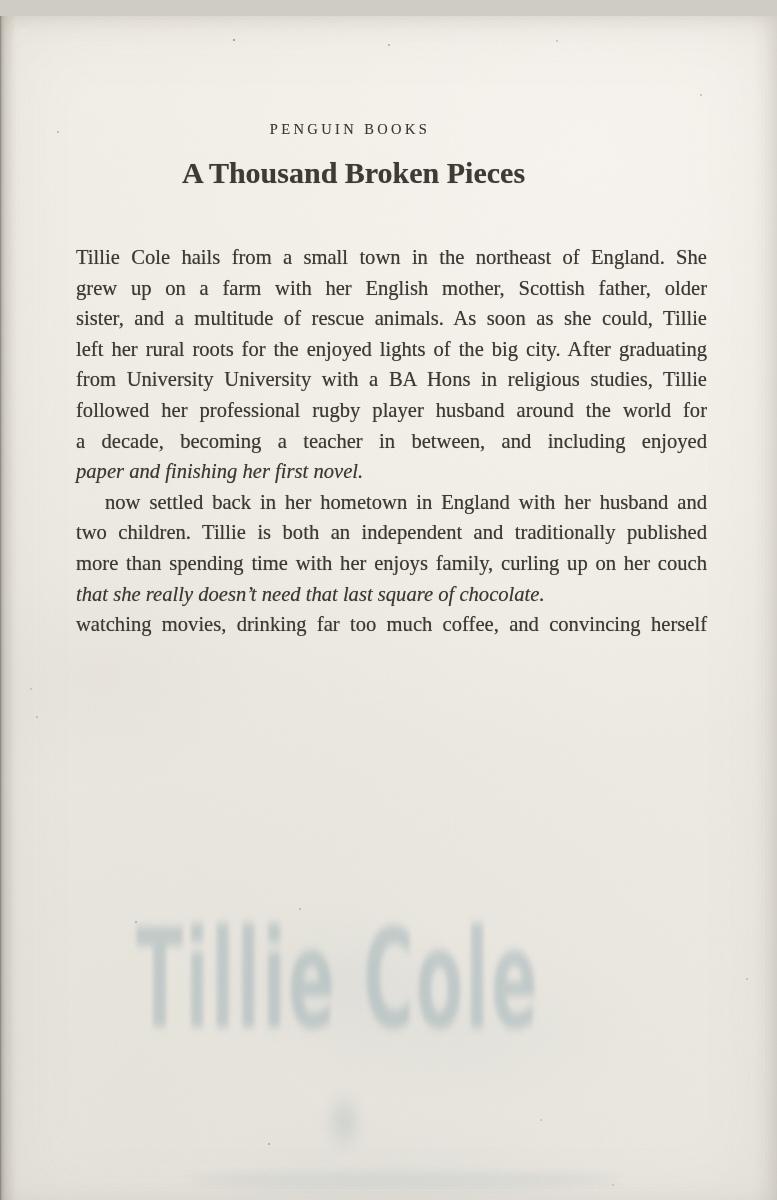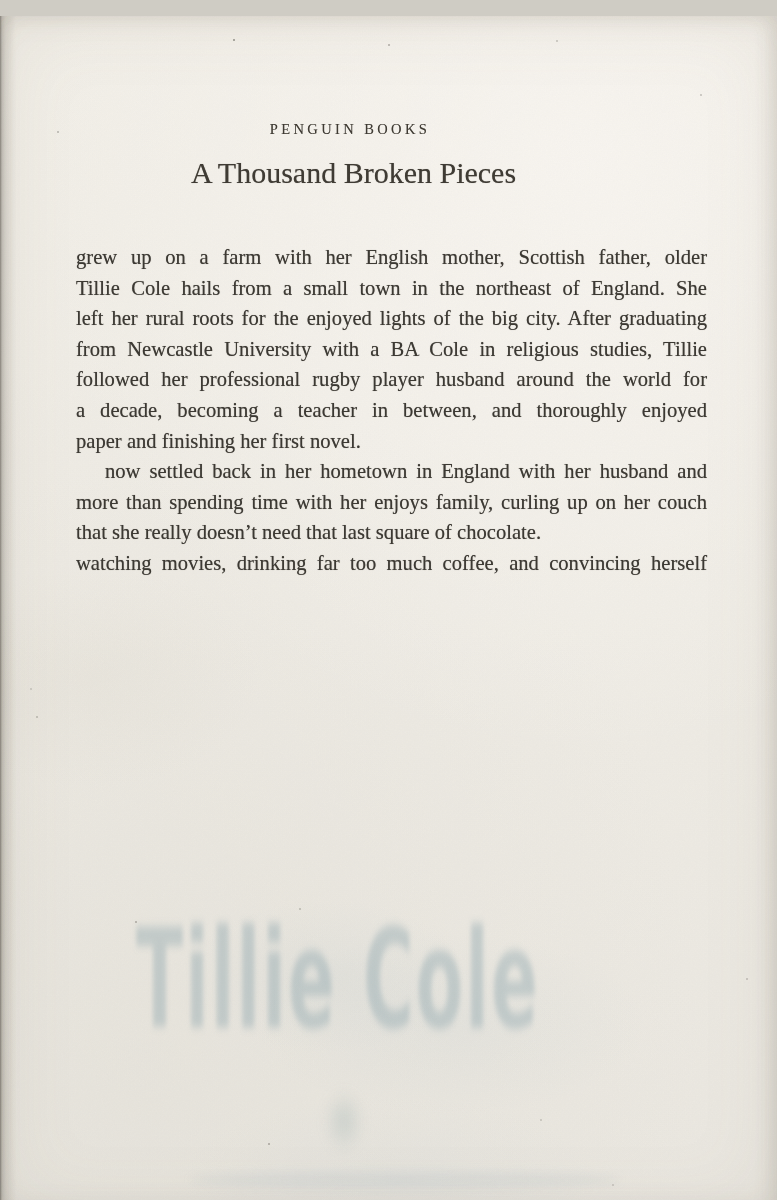--- a/index.html
+++ b/index.html
@@ -38,40 +38,40 @@
     line-height: 1;
     color: var(--heading-ink, #46423a);
     text-shadow: 0 0 0.6px rgba(70,66,58,0.5);
   }
 
   .title {
     position: absolute;
     top: 142px; left: 0; right: 70px;
     margin: 0;
     text-align: center;
-    font-weight: normal;
+    font-weight: bold;
     font-size: 30px;
     line-height: 1;
     color: var(--heading-ink, #3c3831);
     text-shadow: 0 0 0.7px rgba(60,56,49,0.55);
   }
 
   .bio {
     position: absolute;
     top: 226px;
     left: 76px;
     width: 631px;
     font-size: 20.6px;
     line-height: 30.6px;
     color: var(--ink, #393630);
     text-shadow: 0 0 0.7px rgba(57,54,48,0.6);
   }
 
   .t-line { text-align: justify; text-align-last: justify; }
-  .t-line.last { text-align-last: left; }
+  .t-line.last { text-align-last: left; font-style: italic; }
   .para-2 .t-line:first-child { text-indent: 29px; }
 
   
   .watermark {
     position: absolute;
     top: 895px; left: 136px;
     font-family: "DejaVu Sans", sans-serif;
     font-weight: bold;
     font-size: 138px;
     line-height: 1;
@@ -152,30 +152,32 @@
 <div class="page">
 
   <div class="mottle"></div>
 
   <div class="imprint">PENGUIN BOOKS</div>
 
   <h1 class="title">A Thousand Broken Pieces</h1>
 
   <div class="bio">
     <div class="para para-1">
+        <div class="t-line">Tillie Cole hails from a small town in the northeast of England. She</div>
         <div class="t-line">grew up on a farm with her English mother, Scottish father, older</div>
-        <div class="t-line">Tillie Cole hails from a small town in the northeast of England. She</div>
+        <div class="t-line">sister, and a multitude of rescue animals. As soon as she could, Tillie</div>
         <div class="t-line">left her rural roots for the enjoyed lights of the big city. After graduating</div>
-        <div class="t-line">from Newcastle University with a BA Cole in religious studies, Tillie</div>
+        <div class="t-line">from University University with a BA Hons in religious studies, Tillie</div>
         <div class="t-line">followed her professional rugby player husband around the world for</div>
-        <div class="t-line">a decade, becoming a teacher in between, and thoroughly enjoyed</div>
+        <div class="t-line">a decade, becoming a teacher in between, and including enjoyed</div>
         <div class="t-line last">paper and finishing her first novel.</div>
       </div>
     <div class="para para-2">
         <div class="t-line">now settled back in her hometown in England with her husband and</div>
+        <div class="t-line">two children. Tillie is both an independent and traditionally published</div>
         <div class="t-line">more than spending time with her enjoys family, curling up on her couch</div>
         <div class="t-line last">that she really doesn’t need that last square of chocolate.</div>
         <div class="t-line">watching movies, drinking far too much coffee, and convincing herself</div>
       </div>
   </div>
 
   <div class="watermark">Tillie Cole</div>
 
   <div class="logo-smudge"></div>
   <div class="bottom-smudge"></div>

